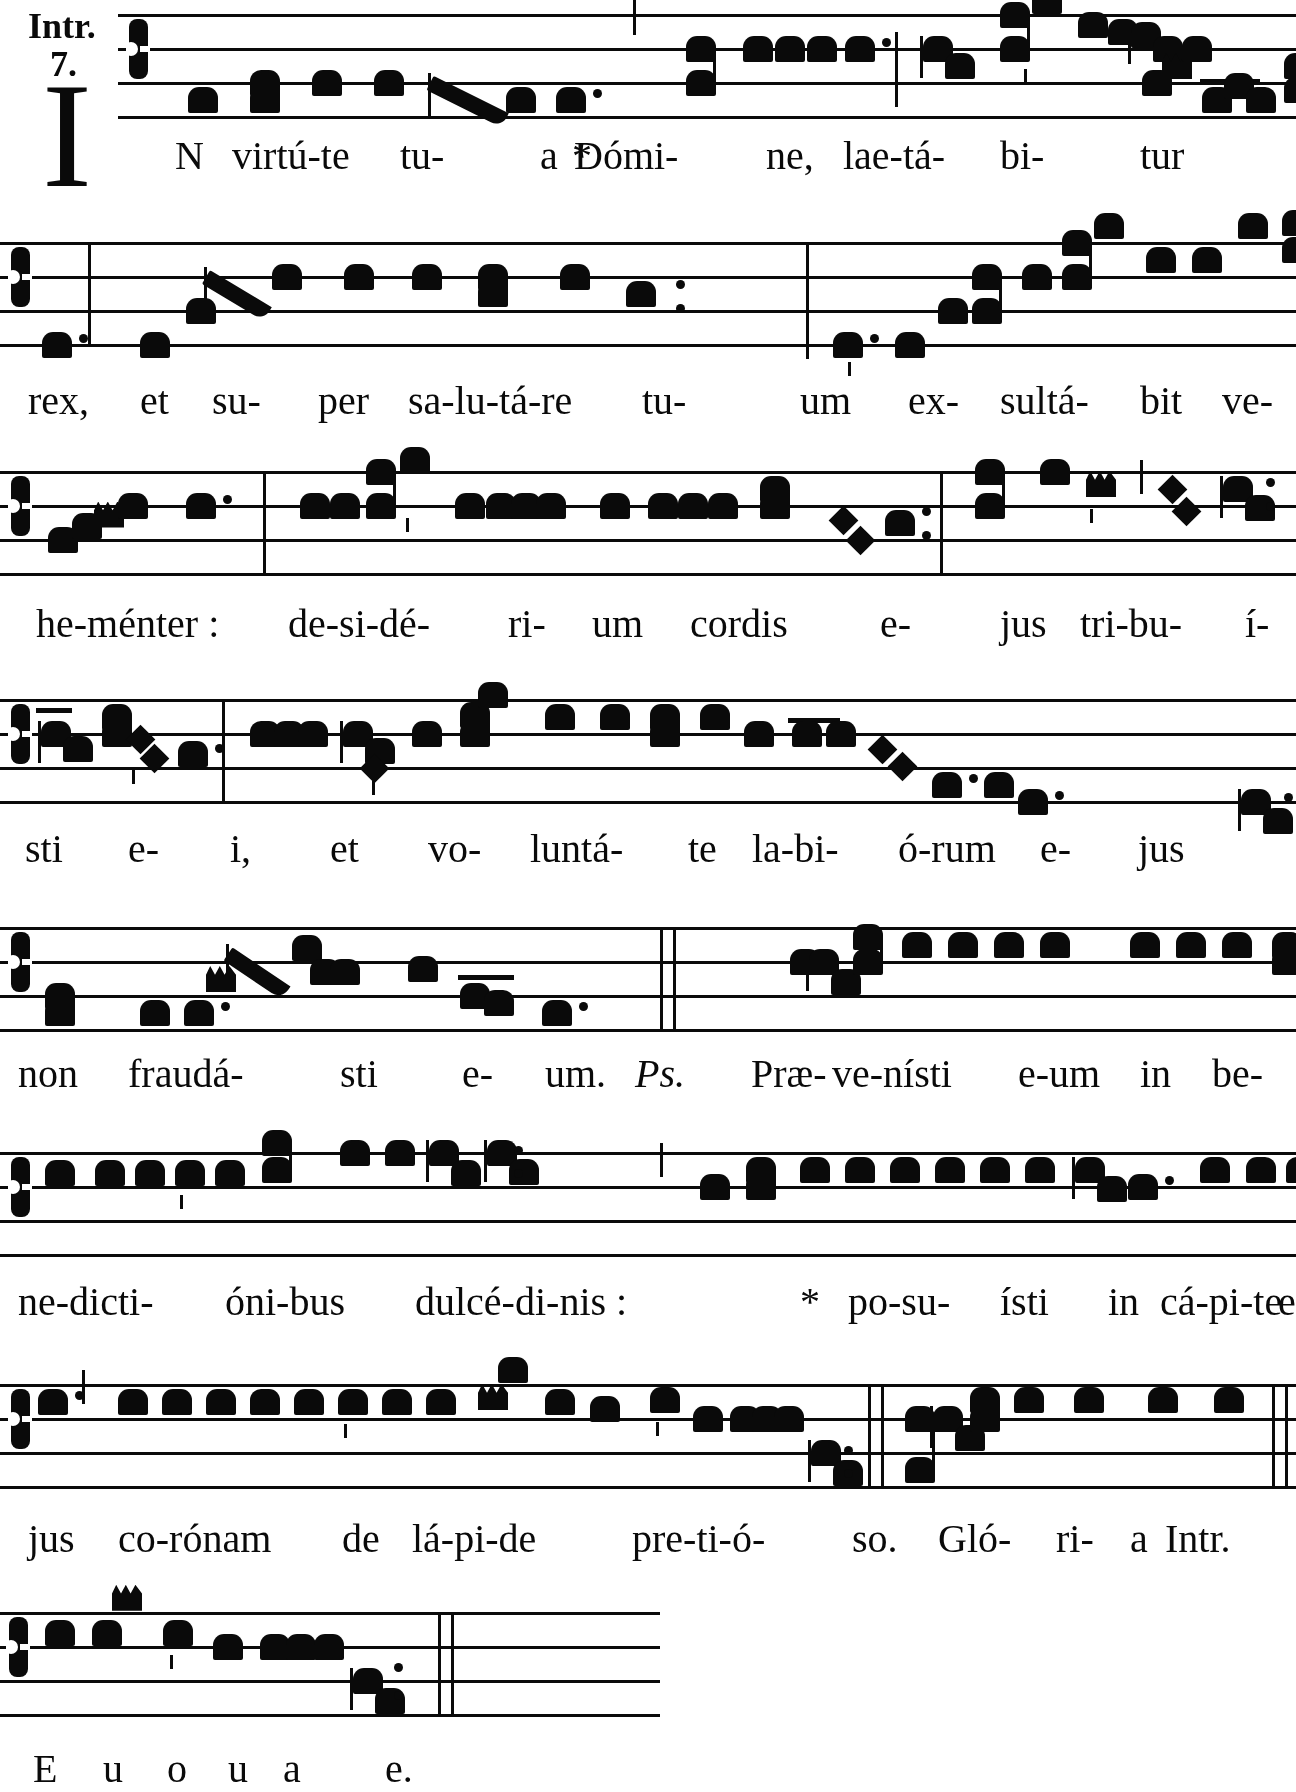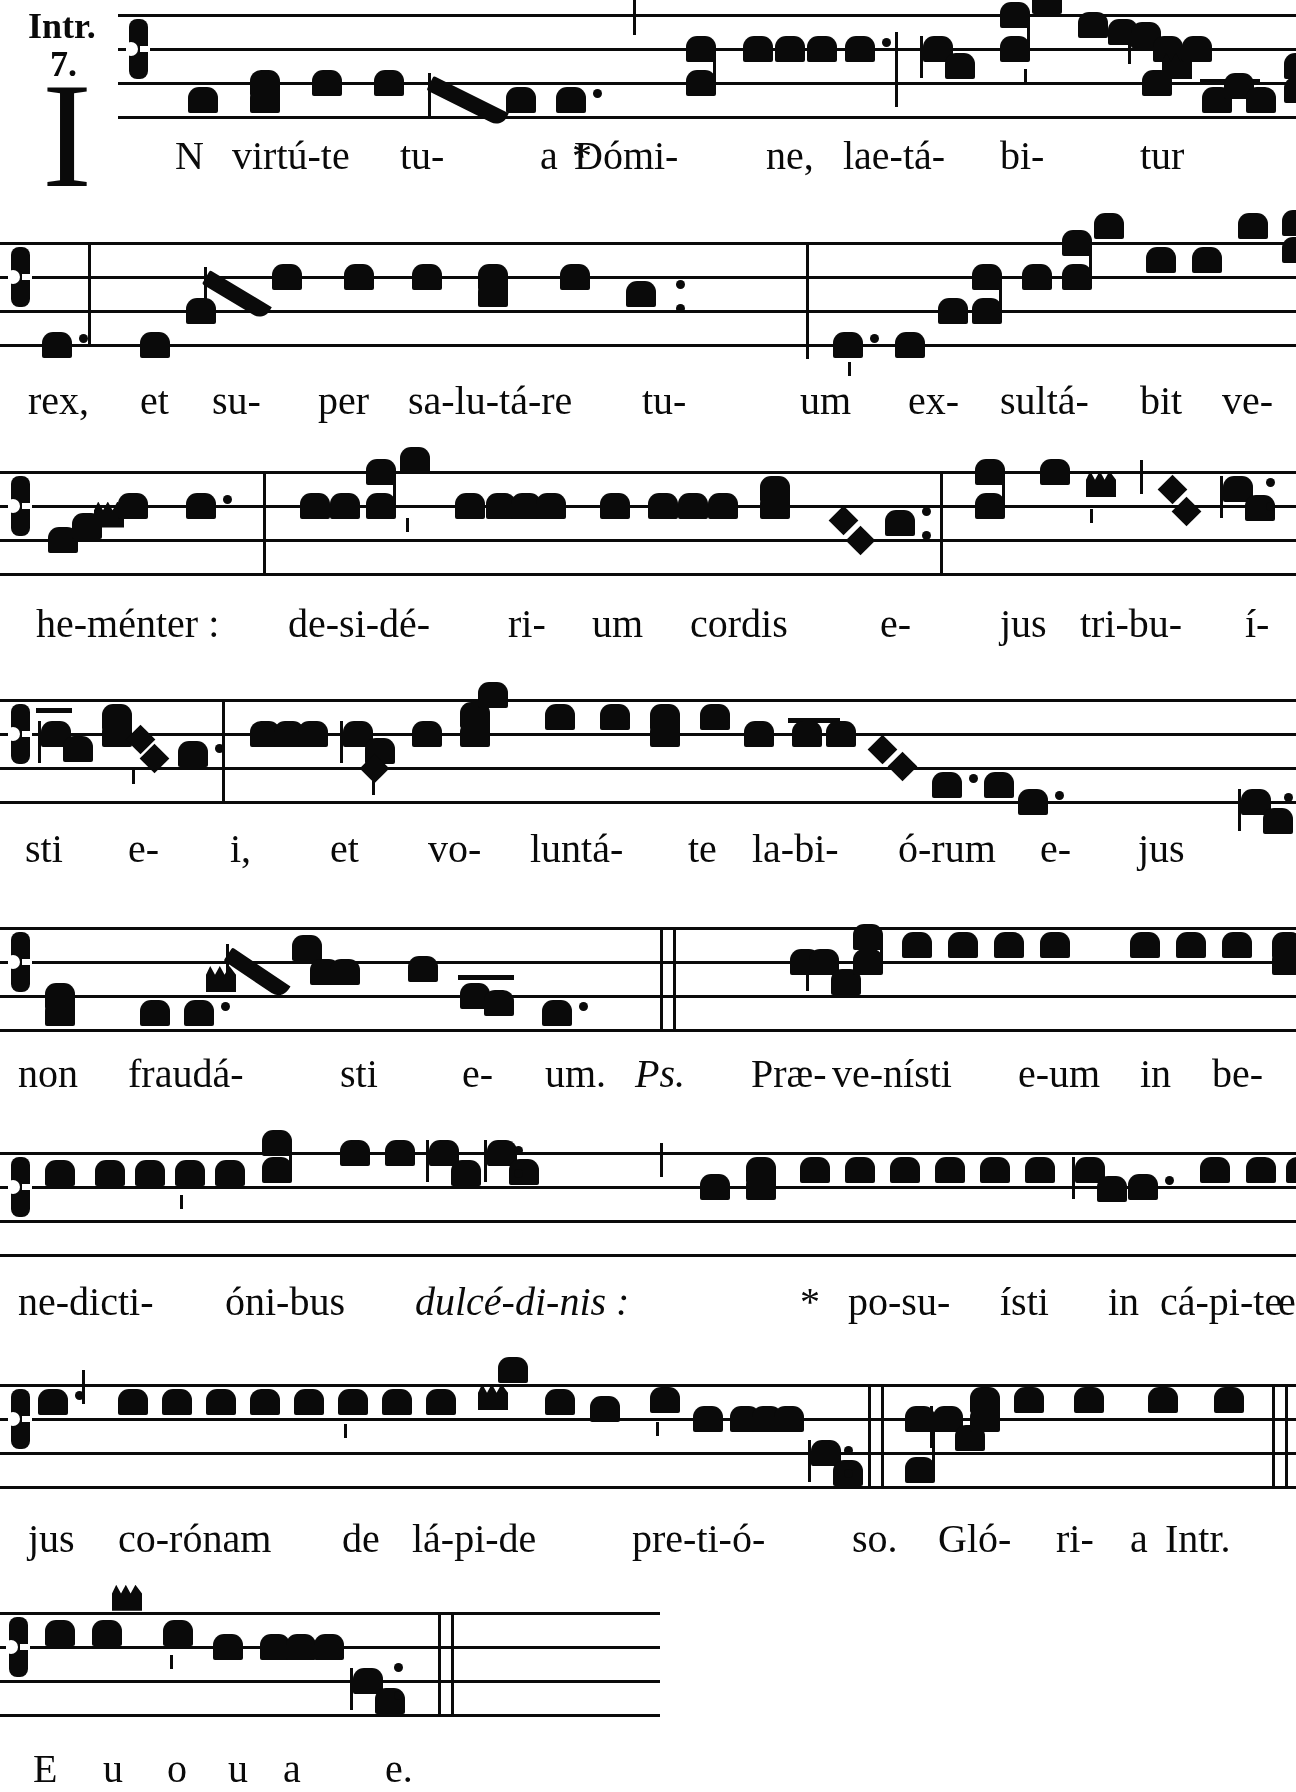--- a/index.html
+++ b/index.html
@@ -376,21 +376,21 @@
       <div class="stem" style="left: 1072px; top: 1157px; height: 42px;"></div>
       <div class="note" style="left: 1075px; top: 1157px;"></div>
       <div class="note" style="left: 1097px; top: 1175.7px;"></div>
       <div class="note" style="left: 1128px; top: 1174px;"></div>
       <div class="dot" style="left: 1165px; top: 1176.2px;"></div>
       <div class="note" style="left: 1200px; top: 1157px;"></div>
       <div class="note" style="left: 1246px; top: 1157px;"></div>
       <div class="note" style="left: 1286px; top: 1157px;"></div>
       <div class="syl" style="left: 18px; top: 1282px;">ne-dicti-</div>
       <div class="syl" style="left: 225px; top: 1282px;">óni-bus</div>
-      <div class="syl" style="left: 415px; top: 1282px; font-style: italic;">dulcé-di-nis :</div>
+      <div class="syl" style="left: 415px; top: 1282px;">dulcé-di-nis :</div>
       <div class="syl" style="left: 800px; top: 1282px;">*</div>
       <div class="syl" style="left: 848px; top: 1282px;">po-su-</div>
       <div class="syl" style="left: 1000px; top: 1282px;">ísti</div>
       <div class="syl" style="left: 1108px; top: 1282px;">in</div>
       <div class="syl" style="left: 1160px; top: 1282px;">cá-pi-te</div>
       <div class="syl" style="left: 1278px; top: 1282px;">e-</div>
       <div class="staff-line" style="left: 0px; top: 1384px; width: 1296px;"></div>
       <div class="staff-line" style="left: 0px; top: 1418px; width: 1296px;"></div>
       <div class="staff-line" style="left: 0px; top: 1452px; width: 1296px;"></div>
       <div class="staff-line" style="left: 0px; top: 1486px; width: 1296px;"></div>

